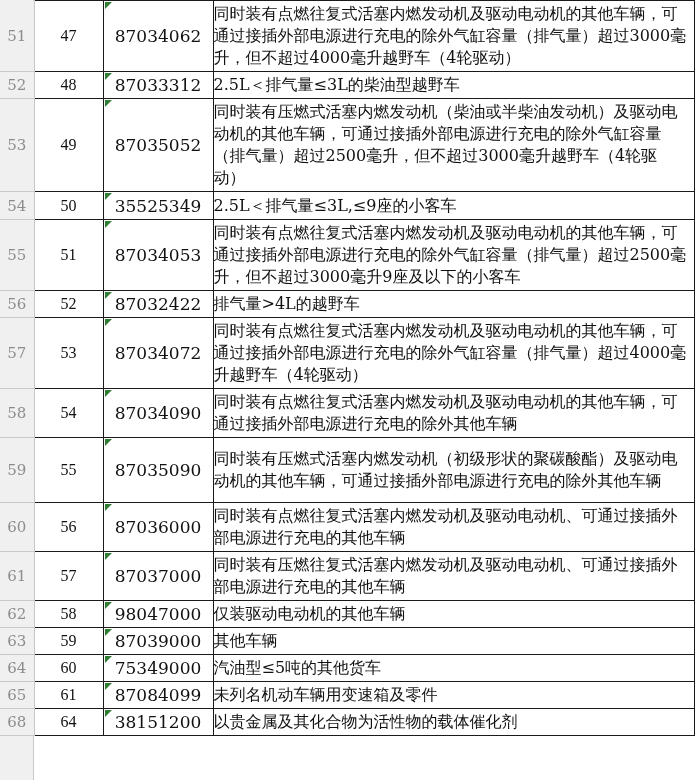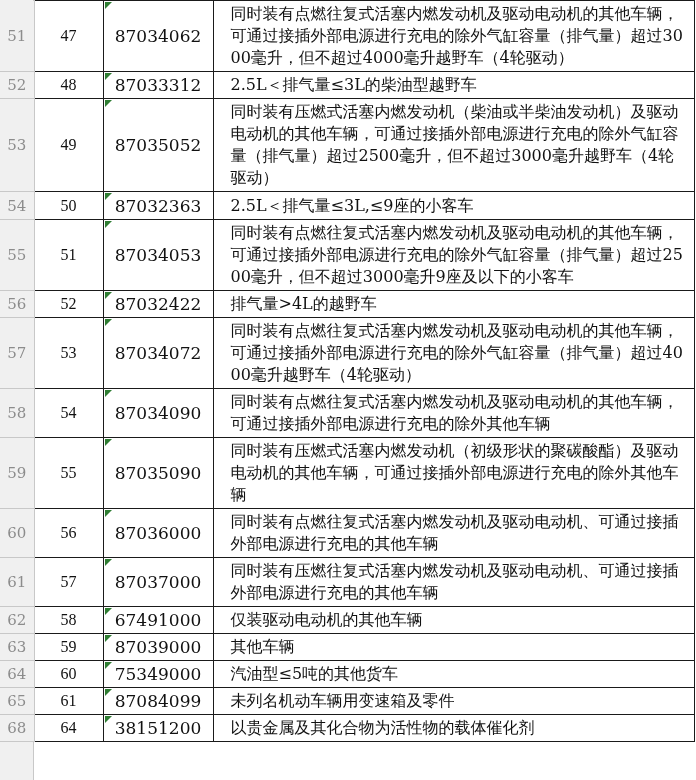--- a/index.html
+++ b/index.html
@@ -63,21 +63,21 @@
     text-align:center;
     font-size:17px;
     background:#fff;
     position:relative;
   }
   td.desc{
     border:1px solid var(--border-black);
     text-align:left;
     font-size:16px;
     line-height:22px;
-    padding:2px 6px 2px 17px;
+    padding:2px 6px 2px 0;
     background:#fff;
     word-break:break-all;
     margin-left:30px;
   }
   .tri{
     position:absolute;left:1px;top:1px;
     width:0;height:0;
     border-top:7px solid var(--tri-green);
     border-right:7px solid transparent;
   }
@@ -127,21 +127,21 @@
       </td>
       <td class="desc">
         <span class="desc-text">同时装有压燃式活塞内燃发动机（柴油或半柴油发动机）及驱动电动机的其他车辆，可通过接插外部电源进行充电的除外气缸容量（排气量）超过2500毫升，但不超过3000毫升越野车（4轮驱动）</span>
       </td>
     </tr>
         <tr style="height: 28px;">
       <td class="gutter">54</td>
       <td class="seq">50</td>
       <td class="code">
         <span class="tri"></span>
-        <span class="code-text">87032363</span>
+        <span class="code-text">35525349</span>
       </td>
       <td class="desc">
         <span class="desc-text">2.5L＜排气量≤3L,≤9座的小客车</span>
       </td>
     </tr>
         <tr style="height: 63px;">
       <td class="gutter">55</td>
       <td class="seq">51</td>
       <td class="code">
         <span class="tri"></span>
@@ -215,21 +215,21 @@
       </td>
       <td class="desc">
         <span class="desc-text">同时装有压燃往复式活塞内燃发动机及驱动电动机、可通过接插外部电源进行充电的其他车辆</span>
       </td>
     </tr>
         <tr style="height: 27px;">
       <td class="gutter">62</td>
       <td class="seq">58</td>
       <td class="code">
         <span class="tri"></span>
-        <span class="code-text">67491000</span>
+        <span class="code-text">98047000</span>
       </td>
       <td class="desc">
         <span class="desc-text">仅装驱动电动机的其他车辆</span>
       </td>
     </tr>
         <tr style="height: 23px;">
       <td class="gutter">63</td>
       <td class="seq">59</td>
       <td class="code">
         <span class="tri"></span>

